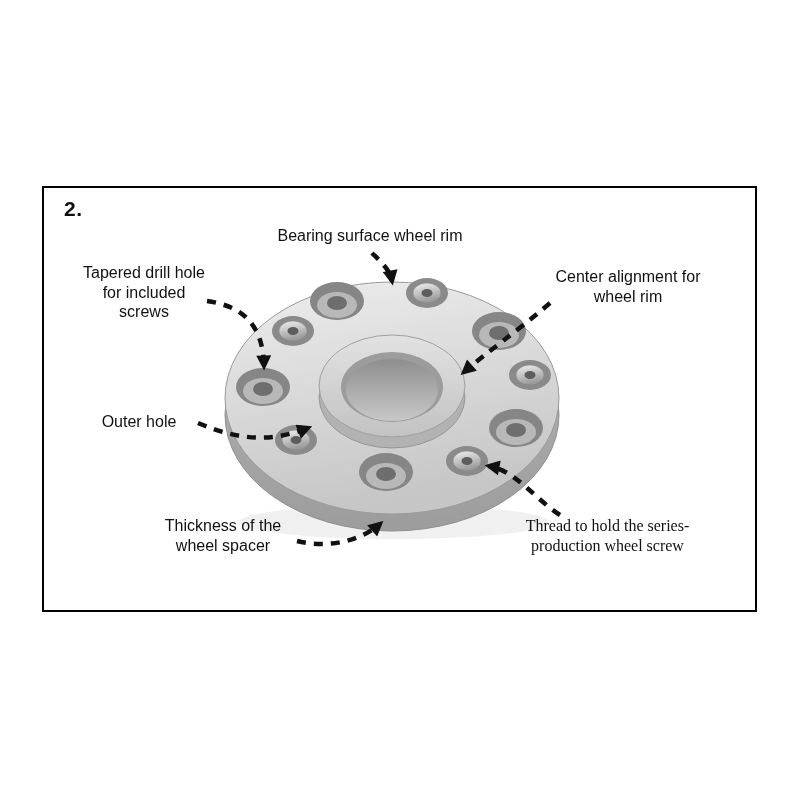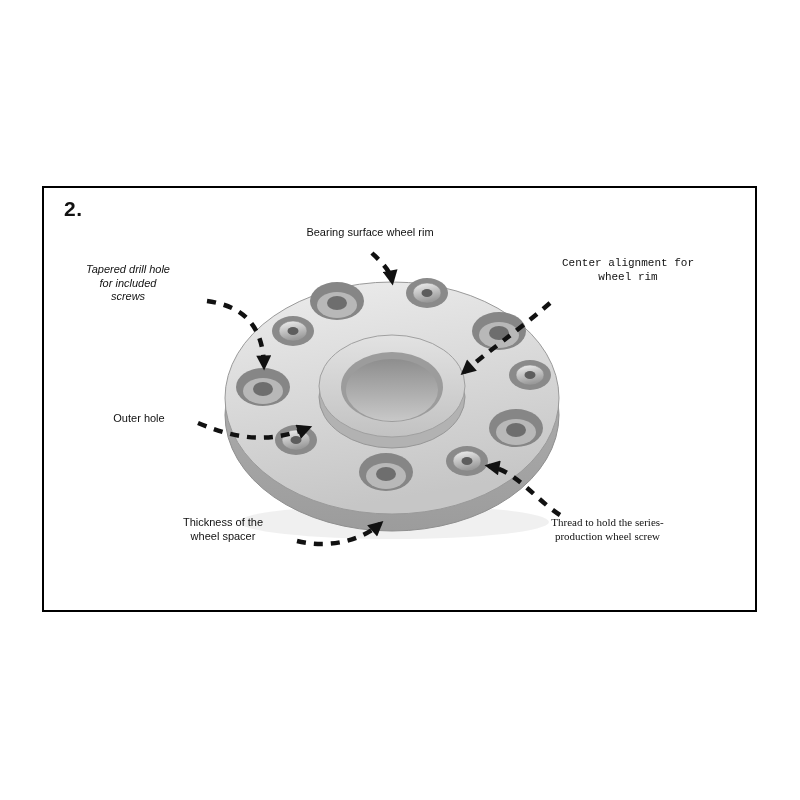--- a/index.html
+++ b/index.html
@@ -10,26 +10,26 @@
   .frame{
     position:absolute;left:42px;top:186px;width:715px;height:426px;
     box-sizing:border-box;border:2px solid #000;background:#ffffff;
   }
   .step{
     position:absolute;left:64px;top:197px;font-size:21px;font-weight:bold;
     letter-spacing:.5px;
   }
   .scene{position:absolute;left:0;top:0;}
   .label{
-    position:absolute;font-size:11px;line-height:1.23;text-align:center;
+    position:absolute;font-size:16px;line-height:1.23;text-align:center;
     white-space:pre-line;color:#111;
   }
   .lbl-bearing  {left:247px;top:226px;width:246px;}
-  .lbl-tapered  {left:42px; top:263px;width:172px;font-style:italic;}
-  .lbl-center   {left:528px;top:257px;width:200px;font-family:Liberation Mono, monospace;}
+  .lbl-tapered  {left:58px; top:263px;width:172px;}
+  .lbl-center   {left:528px;top:267px;width:200px;}
   .lbl-bezel    {left:78px; top:412px;width:122px;}
   .lbl-thickness{left:143px;top:516px;width:160px;text-align:center;}
   .lbl-thread   {left:490px;top:516px;width:235px;font-family:Liberation Serif, serif;}
 </style>
 </head>
 <body>
 
 <div class="frame"></div>
 
 <svg class="scene" width="800" height="800" viewBox="0 0 800 800">

